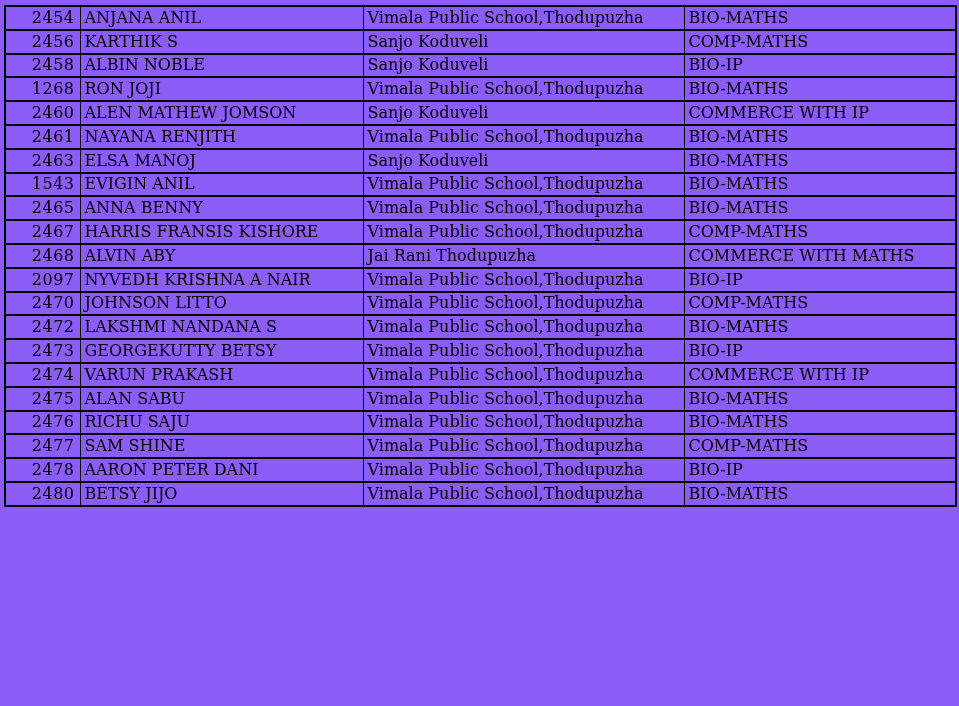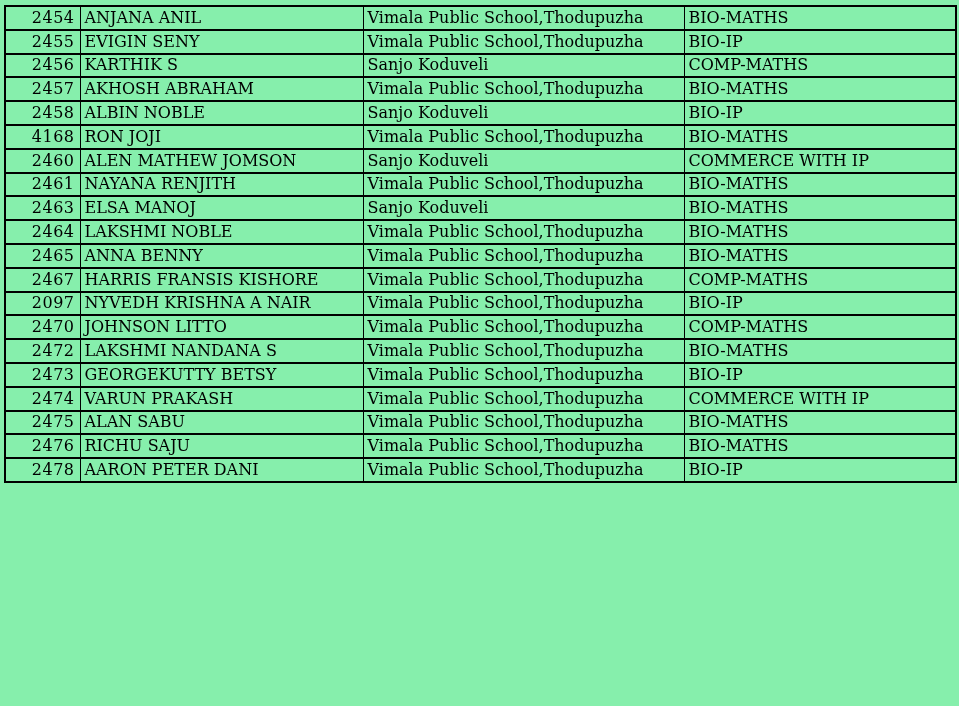--- a/index.html
+++ b/index.html
@@ -6,21 +6,21 @@
     margin: 0;
     padding: 0;
     background: #ffffff;
     width: 959px;
     height: 706px;
     overflow: hidden;
   }
   .page {
     width: 959px;
     height: 706px;
-    background: #86efac;
+    background: #8b5cf6;
     box-sizing: border-box;
     padding: 5px 4px 3px 4px;
     font-family: "DejaVu Serif", "Liberation Serif", serif;
   }
   table.student-table {
     border-collapse: collapse;
     table-layout: fixed;
     width: 951px;
     border: 2px solid #000000;
   }
@@ -59,50 +59,38 @@
       <col class="c-course">
     </colgroup>
     <tbody>
   <tr>
     <td class="col-no">2454</td>
     <td class="col-name">ANJANA ANIL</td>
     <td class="col-school">Vimala Public School,Thodupuzha</td>
     <td class="col-course">BIO-MATHS</td>
   </tr>
 
-  <tr>
-    <td class="col-no">2455</td>
-    <td class="col-name">EVIGIN SENY</td>
-    <td class="col-school">Vimala Public School,Thodupuzha</td>
-    <td class="col-course">BIO-IP</td>
-  </tr>
 
   <tr>
     <td class="col-no">2456</td>
     <td class="col-name">KARTHIK S</td>
     <td class="col-school">Sanjo Koduveli</td>
     <td class="col-course">COMP-MATHS</td>
   </tr>
 
-  <tr>
-    <td class="col-no">2457</td>
-    <td class="col-name">AKHOSH ABRAHAM</td>
-    <td class="col-school">Vimala Public School,Thodupuzha</td>
-    <td class="col-course">BIO-MATHS</td>
-  </tr>
 
   <tr>
     <td class="col-no">2458</td>
     <td class="col-name">ALBIN NOBLE</td>
     <td class="col-school">Sanjo Koduveli</td>
     <td class="col-course">BIO-IP</td>
   </tr>
 
   <tr>
-    <td class="col-no">4168</td>
+    <td class="col-no">1268</td>
     <td class="col-name">RON JOJI</td>
     <td class="col-school">Vimala Public School,Thodupuzha</td>
     <td class="col-course">BIO-MATHS</td>
   </tr>
 
   <tr>
     <td class="col-no">2460</td>
     <td class="col-name">ALEN MATHEW JOMSON</td>
     <td class="col-school">Sanjo Koduveli</td>
     <td class="col-course">COMMERCE WITH IP</td>
@@ -117,41 +105,47 @@
 
 
   <tr>
     <td class="col-no">2463</td>
     <td class="col-name">ELSA MANOJ</td>
     <td class="col-school">Sanjo Koduveli</td>
     <td class="col-course">BIO-MATHS</td>
   </tr>
 
   <tr>
-    <td class="col-no">2464</td>
-    <td class="col-name">LAKSHMI NOBLE</td>
+    <td class="col-no">1543</td>
+    <td class="col-name">EVIGIN ANIL</td>
     <td class="col-school">Vimala Public School,Thodupuzha</td>
     <td class="col-course">BIO-MATHS</td>
   </tr>
 
   <tr>
     <td class="col-no">2465</td>
     <td class="col-name">ANNA BENNY</td>
     <td class="col-school">Vimala Public School,Thodupuzha</td>
     <td class="col-course">BIO-MATHS</td>
   </tr>
 
 
   <tr>
     <td class="col-no">2467</td>
     <td class="col-name">HARRIS FRANSIS KISHORE</td>
     <td class="col-school">Vimala Public School,Thodupuzha</td>
     <td class="col-course">COMP-MATHS</td>
   </tr>
 
+  <tr>
+    <td class="col-no">2468</td>
+    <td class="col-name">ALVIN ABY</td>
+    <td class="col-school">Jai Rani Thodupuzha</td>
+    <td class="col-course">COMMERCE WITH MATHS</td>
+  </tr>
 
   <tr>
     <td class="col-no">2097</td>
     <td class="col-name">NYVEDH KRISHNA A NAIR</td>
     <td class="col-school">Vimala Public School,Thodupuzha</td>
     <td class="col-course">BIO-IP</td>
   </tr>
 
   <tr>
     <td class="col-no">2470</td>
@@ -189,24 +183,36 @@
     <td class="col-course">BIO-MATHS</td>
   </tr>
 
   <tr>
     <td class="col-no">2476</td>
     <td class="col-name">RICHU SAJU</td>
     <td class="col-school">Vimala Public School,Thodupuzha</td>
     <td class="col-course">BIO-MATHS</td>
   </tr>
 
+  <tr>
+    <td class="col-no">2477</td>
+    <td class="col-name">SAM SHINE</td>
+    <td class="col-school">Vimala Public School,Thodupuzha</td>
+    <td class="col-course">COMP-MATHS</td>
+  </tr>
 
   <tr>
     <td class="col-no">2478</td>
     <td class="col-name">AARON PETER DANI</td>
     <td class="col-school">Vimala Public School,Thodupuzha</td>
     <td class="col-course">BIO-IP</td>
   </tr>
 
 
+  <tr>
+    <td class="col-no">2480</td>
+    <td class="col-name">BETSY JIJO</td>
+    <td class="col-school">Vimala Public School,Thodupuzha</td>
+    <td class="col-course">BIO-MATHS</td>
+  </tr>
 </tbody>
   </table>
 </div>
 
 </body></html>

